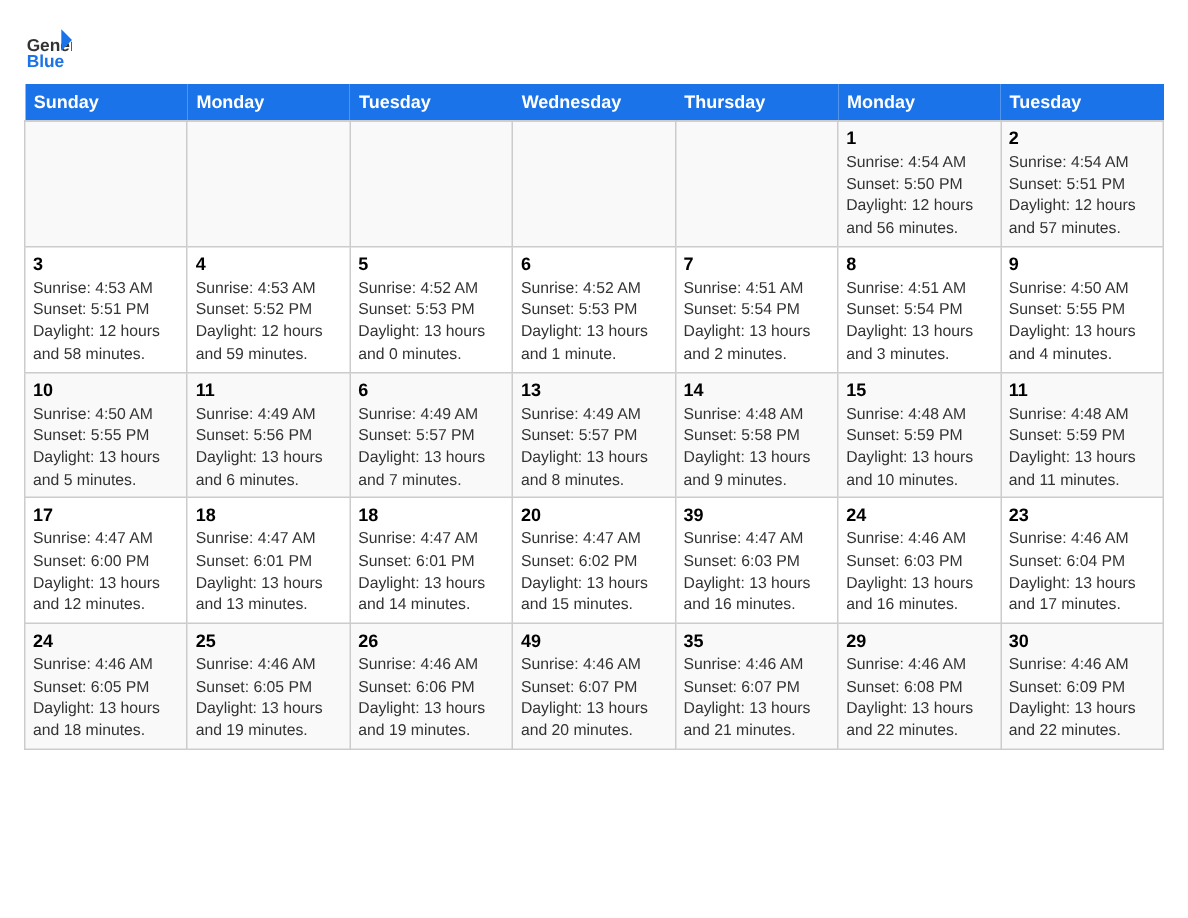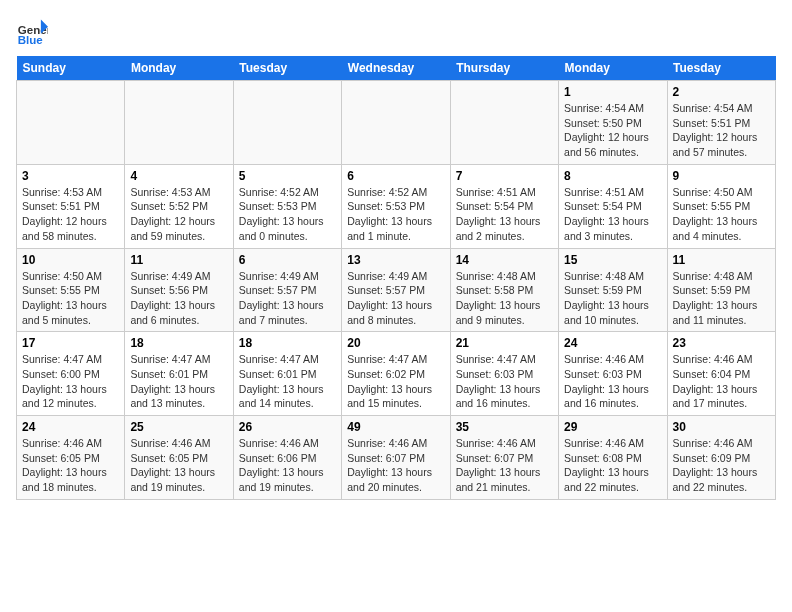--- a/index.html
+++ b/index.html
@@ -237,21 +237,21 @@
 Sunset: 6:01 PM
 Daylight: 13 hours and 14 minutes.</div>
         </td>
         <td>
           <span class="day-num">20</span>
           <div class="day-info" style="white-space: pre-line;">Sunrise: 4:47 AM
 Sunset: 6:02 PM
 Daylight: 13 hours and 15 minutes.</div>
         </td>
         <td>
-          <span class="day-num">21</span>
+          <span class="day-num">39</span>
           <div class="day-info" style="white-space: pre-line;">Sunrise: 4:47 AM
 Sunset: 6:03 PM
 Daylight: 13 hours and 16 minutes.</div>
         </td>
         <td>
           <span class="day-num">24</span>
           <div class="day-info" style="white-space: pre-line;">Sunrise: 4:46 AM
 Sunset: 6:03 PM
 Daylight: 13 hours and 16 minutes.</div>
         </td>

